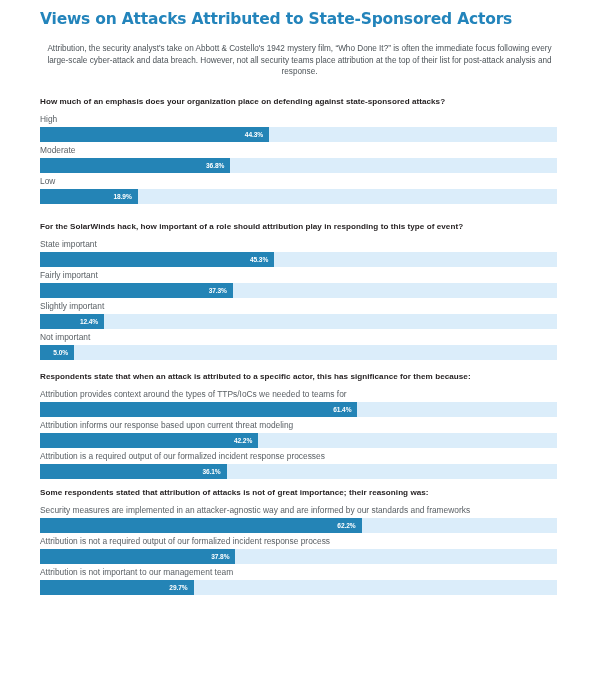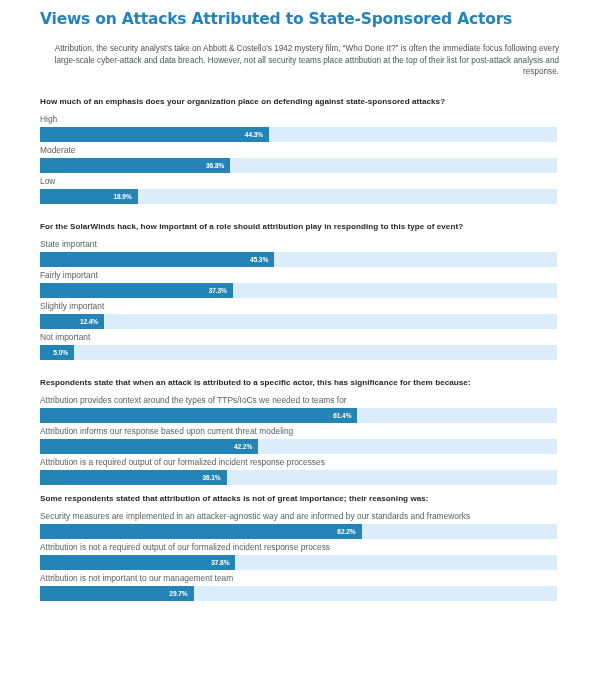--- a/index.html
+++ b/index.html
@@ -31,21 +31,21 @@
     letter-spacing: -0.2px;
     line-height: 20px;
     margin: 0 0 14px 0;
   }
   .intro {
     color: #4c5358;
     font-size: 8.2px;
     line-height: 11.6px;
     margin: 0 0 18px 0;
     width: 519px;
-    text-align: right;
+    text-align: center;
   }
   .section {
     margin-bottom: 14px;
   }
   .section-heading {
     color: #231f20;
     font-size: 8.1px;
     font-weight: bold;
     line-height: 11px;
     margin: 0 0 6px 0;
@@ -81,21 +81,21 @@
   }
   .bar-value {
     color: #ffffff;
     font-size: 6.6px;
     font-weight: bold;
     letter-spacing: -0.1px;
     padding-right: 6px;
     white-space: nowrap;
   }
   .sec-gap-1 { margin-bottom: 17px; }
-  .sec-gap-2 { margin-bottom: 17px; }
+  .sec-gap-2 { margin-bottom: 11px; }
   .sec-gap-3 { margin-bottom: 8px; }
 </style>
 </head>
 <body>
 
 <div class="page">
   <div class="content">
 
     <h1 class="doc-title">Views on Attacks Attributed to State-Sponsored Actors</h1>
 

